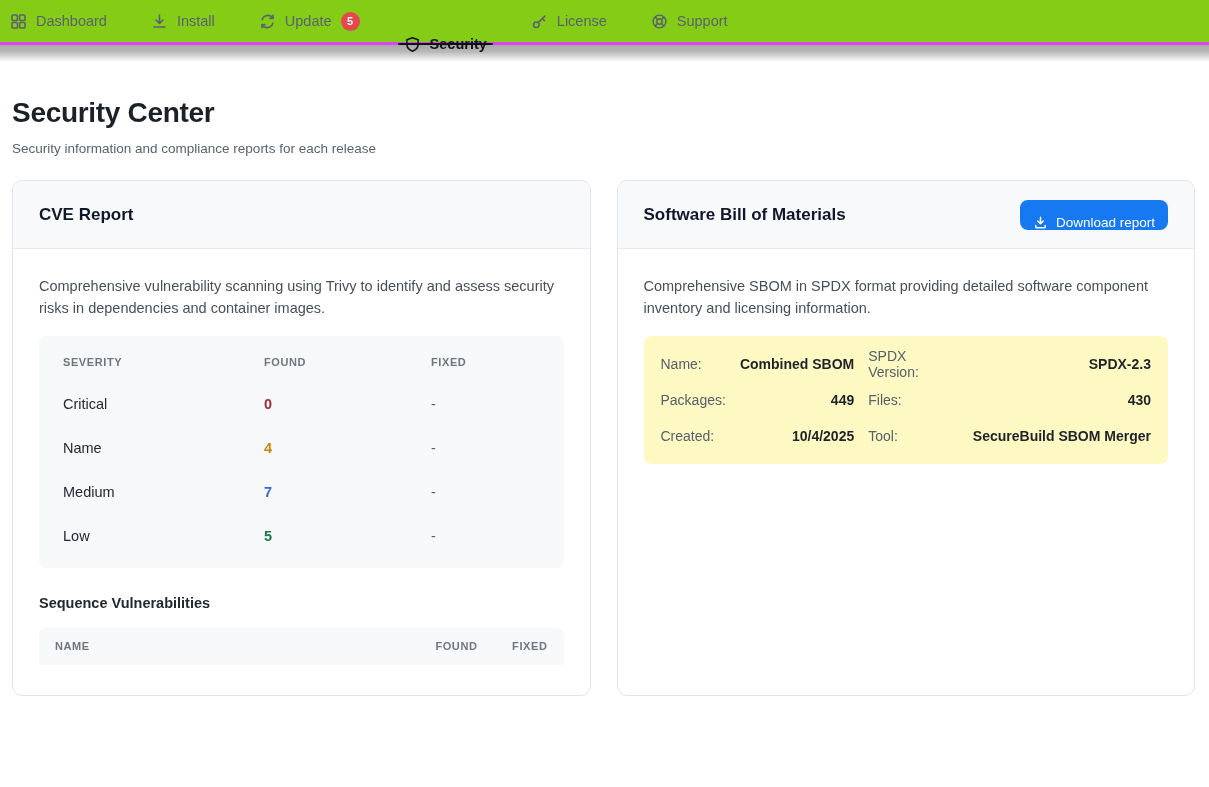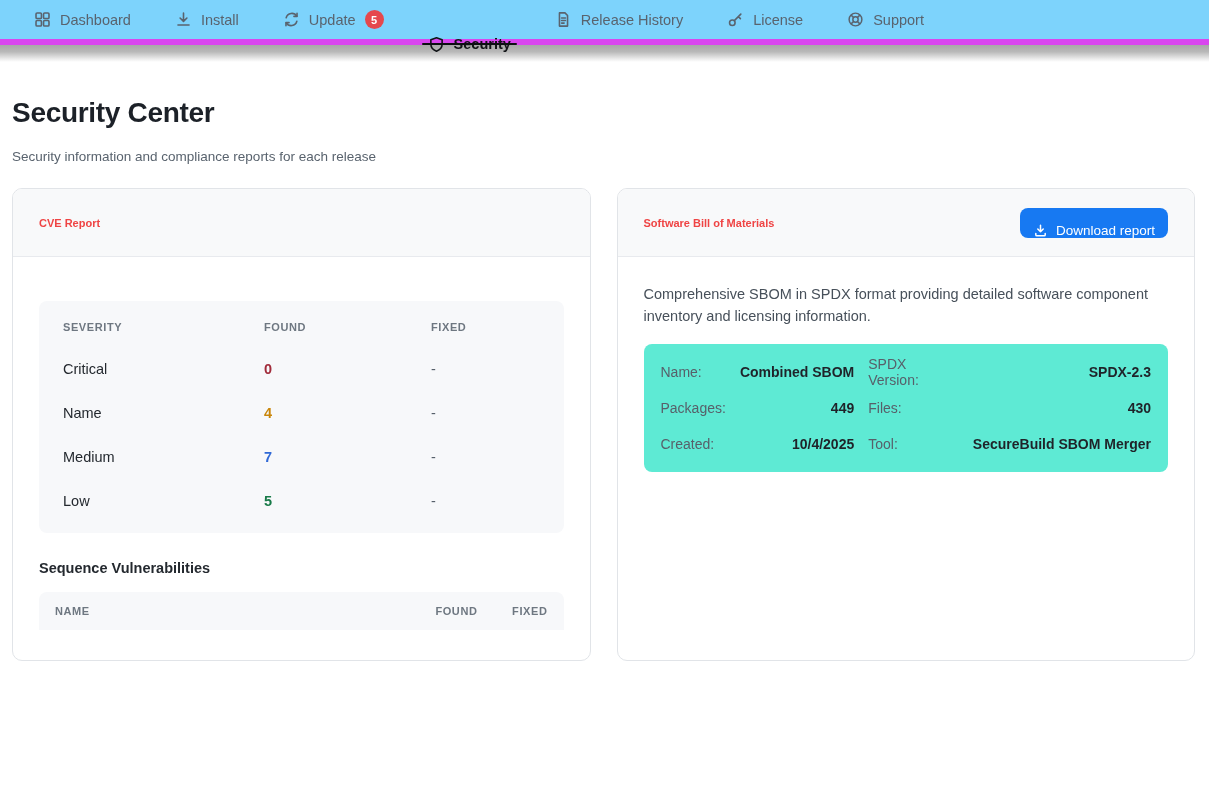--- a/index.html
+++ b/index.html
@@ -6,24 +6,24 @@
   html, body { margin:0; padding:0; }
   body {
     width:1209px; height:787px; overflow:hidden;
     background:#ffffff;
     font-family:"Liberation Sans", sans-serif;
     color:#24292f;
   }
 
   
   .nav {
-    height:45px; background:#7dd3fc;
-    border-bottom:6px solid #d946ef;
+    height:45px; background:#84cc16;
+    border-bottom:3px solid #d946ef;
     display:flex; align-items:stretch; gap:44px;
-    padding-left:34px;
+    padding-left:10px;
   }
   .tab {
     display:flex; align-items:center; gap:9px;
     font-size:14.5px; color:#59636e; position:relative; cursor:pointer;
     white-space:nowrap;
   }
   .tab svg { width:17px; height:17px; flex:none; }
   .tab.active { color:#111417; font-weight:700;margin-top:44px; }
   .tab.active::after {
     content:""; position:absolute; left:-6px; right:-6px; bottom:-1px;
@@ -39,21 +39,21 @@
   
   .scroll-shadow {
     height:17px;
     background:linear-gradient(to bottom,#a8a8a8 0%,#b9b9b9 40%,#e9e9e9 80%,#ffffff 100%);
   }
 
   
   .content { padding:35px 14px 0 12px; }
 
   h1 { margin:0; font-size:28px; font-weight:700; color:#1c2128; letter-spacing:-0.3px; }
-  .subtitle { margin-top:20px; font-size:13.5px; color:#59636e; }
+  .subtitle { margin-top:12px; font-size:13.5px; color:#59636e; }
 
   .filters { display:grid; grid-template-columns:1fr 1fr; gap:26px; margin-top:46px; }
   .filter-label { font-size:13.5px; color:#24292f; margin-bottom:9px; }
   .select {
     width:289px; height:37px; background:#fff;
     border:1px solid #d1d5db; border-radius:8px;
     display:flex; align-items:center; padding:0 13px 0 17px; cursor:pointer;
   }
   .select-value { font-size:15px; font-weight:700; color:#1a1f26; flex:1; }
   .seq { font-size:11.5px; color:#8c959f; margin-right:7px; }
@@ -66,21 +66,21 @@
   
   .cards { display:grid; grid-template-columns:1fr 1fr; gap:26px; margin-top:24px; }
   .card {
     border:1px solid #e1e4e8; border-radius:10px; background:#fff; overflow:hidden;
   }
   .card-header {
     background:#f8f9fa; border-bottom:1px solid #e8eaee;
     height:68px; padding:0 26px;
     display:flex; align-items:center; justify-content:space-between;
   }
-  .card-title { font-size:11px; font-weight:600; color:#ef4444; }
+  .card-title { font-size:17px; font-weight:600; color:#0f172a; }
   .card-body { padding:27px 26px 30px; }
   .desc { margin:0; font-size:14.5px; line-height:21.5px; color:#47505a; }
 
   .btn {
     display:flex; align-items:flex-end; gap:8px;
     background:#1779f2; color:#fff; border:none; border-radius:8px;
     height:30px; padding:0 13px;
     font-size:13.5px; font-weight:500; font-family:inherit; cursor:pointer;
   }
   .btn svg { width:15px; height:15px; }
@@ -101,21 +101,21 @@
   .section-title { margin-top:27px; font-size:14.5px; font-weight:600; color:#24292f; }
   .cont-head {
     margin-top:16px; background:#f7f8fa; border-radius:8px 8px 0 0;
     display:grid; grid-template-columns:1fr 88px 70px;
     height:38px; align-items:center; padding:0 16px;
   }
   .cont-head .th.num { text-align:right; }
 
   
   .sbom-details {
-    margin-top:17px; background:#5eead4; border-radius:8px;
+    margin-top:17px; background:#fef9c3; border-radius:8px;
     padding:10px 17px;
     display:grid; grid-template-columns:auto 1fr auto 1fr; column-gap:14px;
   }
   .sbom-details > div { height:36px; display:flex; align-items:center; font-size:14px; }
   .d-label { color:#57606a; }
   .d-value { justify-content:flex-end; font-weight:600; color:#1f2329; text-align:right; white-space:nowrap; }
 </style>
 </head>
 <body>
 
@@ -144,27 +144,20 @@
     <span class="badge">5</span>
   </div>
   <div class="tab active">
     <svg viewBox="0 0 16 16" fill="none" stroke="currentColor" stroke-width="1.5" stroke-linejoin="round">
       <path d="M8 1.7l5.3 1.9v4c0 3.3-2.1 5.6-5.3 6.8-3.2-1.2-5.3-3.5-5.3-6.8v-4z"></path>
     </svg>
     <span>Security</span>
   </div>
   <div class="tab">
     <svg viewBox="0 0 16 16" fill="none" stroke="currentColor" stroke-width="1.5" stroke-linecap="round" stroke-linejoin="round">
-      <path d="M4.2 1.8h5.2l2.4 2.4v10H4.2z"></path>
-        <path d="M6.2 6.6h3.6M6.2 9h3.6M6.2 11.4h2.4"></path>
-    </svg>
-    <span>Release History</span>
-  </div>
-  <div class="tab">
-    <svg viewBox="0 0 16 16" fill="none" stroke="currentColor" stroke-width="1.5" stroke-linecap="round" stroke-linejoin="round">
       <circle cx="5" cy="11" r="2.6"></circle>
         <path d="M6.9 9.1L13 3M10.7 5.3l1.9 1.9"></path>
     </svg>
     <span>License</span>
   </div>
   <div class="tab">
     <svg viewBox="0 0 16 16" fill="none" stroke="currentColor" stroke-width="1.4">
       <circle cx="8" cy="8" r="6"></circle>
         <circle cx="8" cy="8" r="2.5"></circle>
       <path d="M6.2 6.2L3.9 3.9M9.8 6.2l2.3-2.3M6.2 9.8l-2.3 2.3M9.8 9.8l2.3 2.3"></path>
@@ -181,20 +174,21 @@
   <div class="subtitle">Security information and compliance reports for each release</div>
 
 
   <div class="cards">
 
     <section class="card">
       <div class="card-header">
         <span class="card-title">CVE Report</span>
       </div>
       <div class="card-body">
+        <p class="desc">Comprehensive vulnerability scanning using Trivy to identify and assess security risks in dependencies and container images.</p>
 
         <div class="sev-table">
           <div class="sev-row head">
             <span class="th">SEVERITY</span>
             <span class="th">FOUND</span>
             <span class="th">FIXED</span>
           </div>
           <div class="sev-row">
             <span class="sev-name">Critical</span>
             <span class="sev-found c-critical">0</span>

